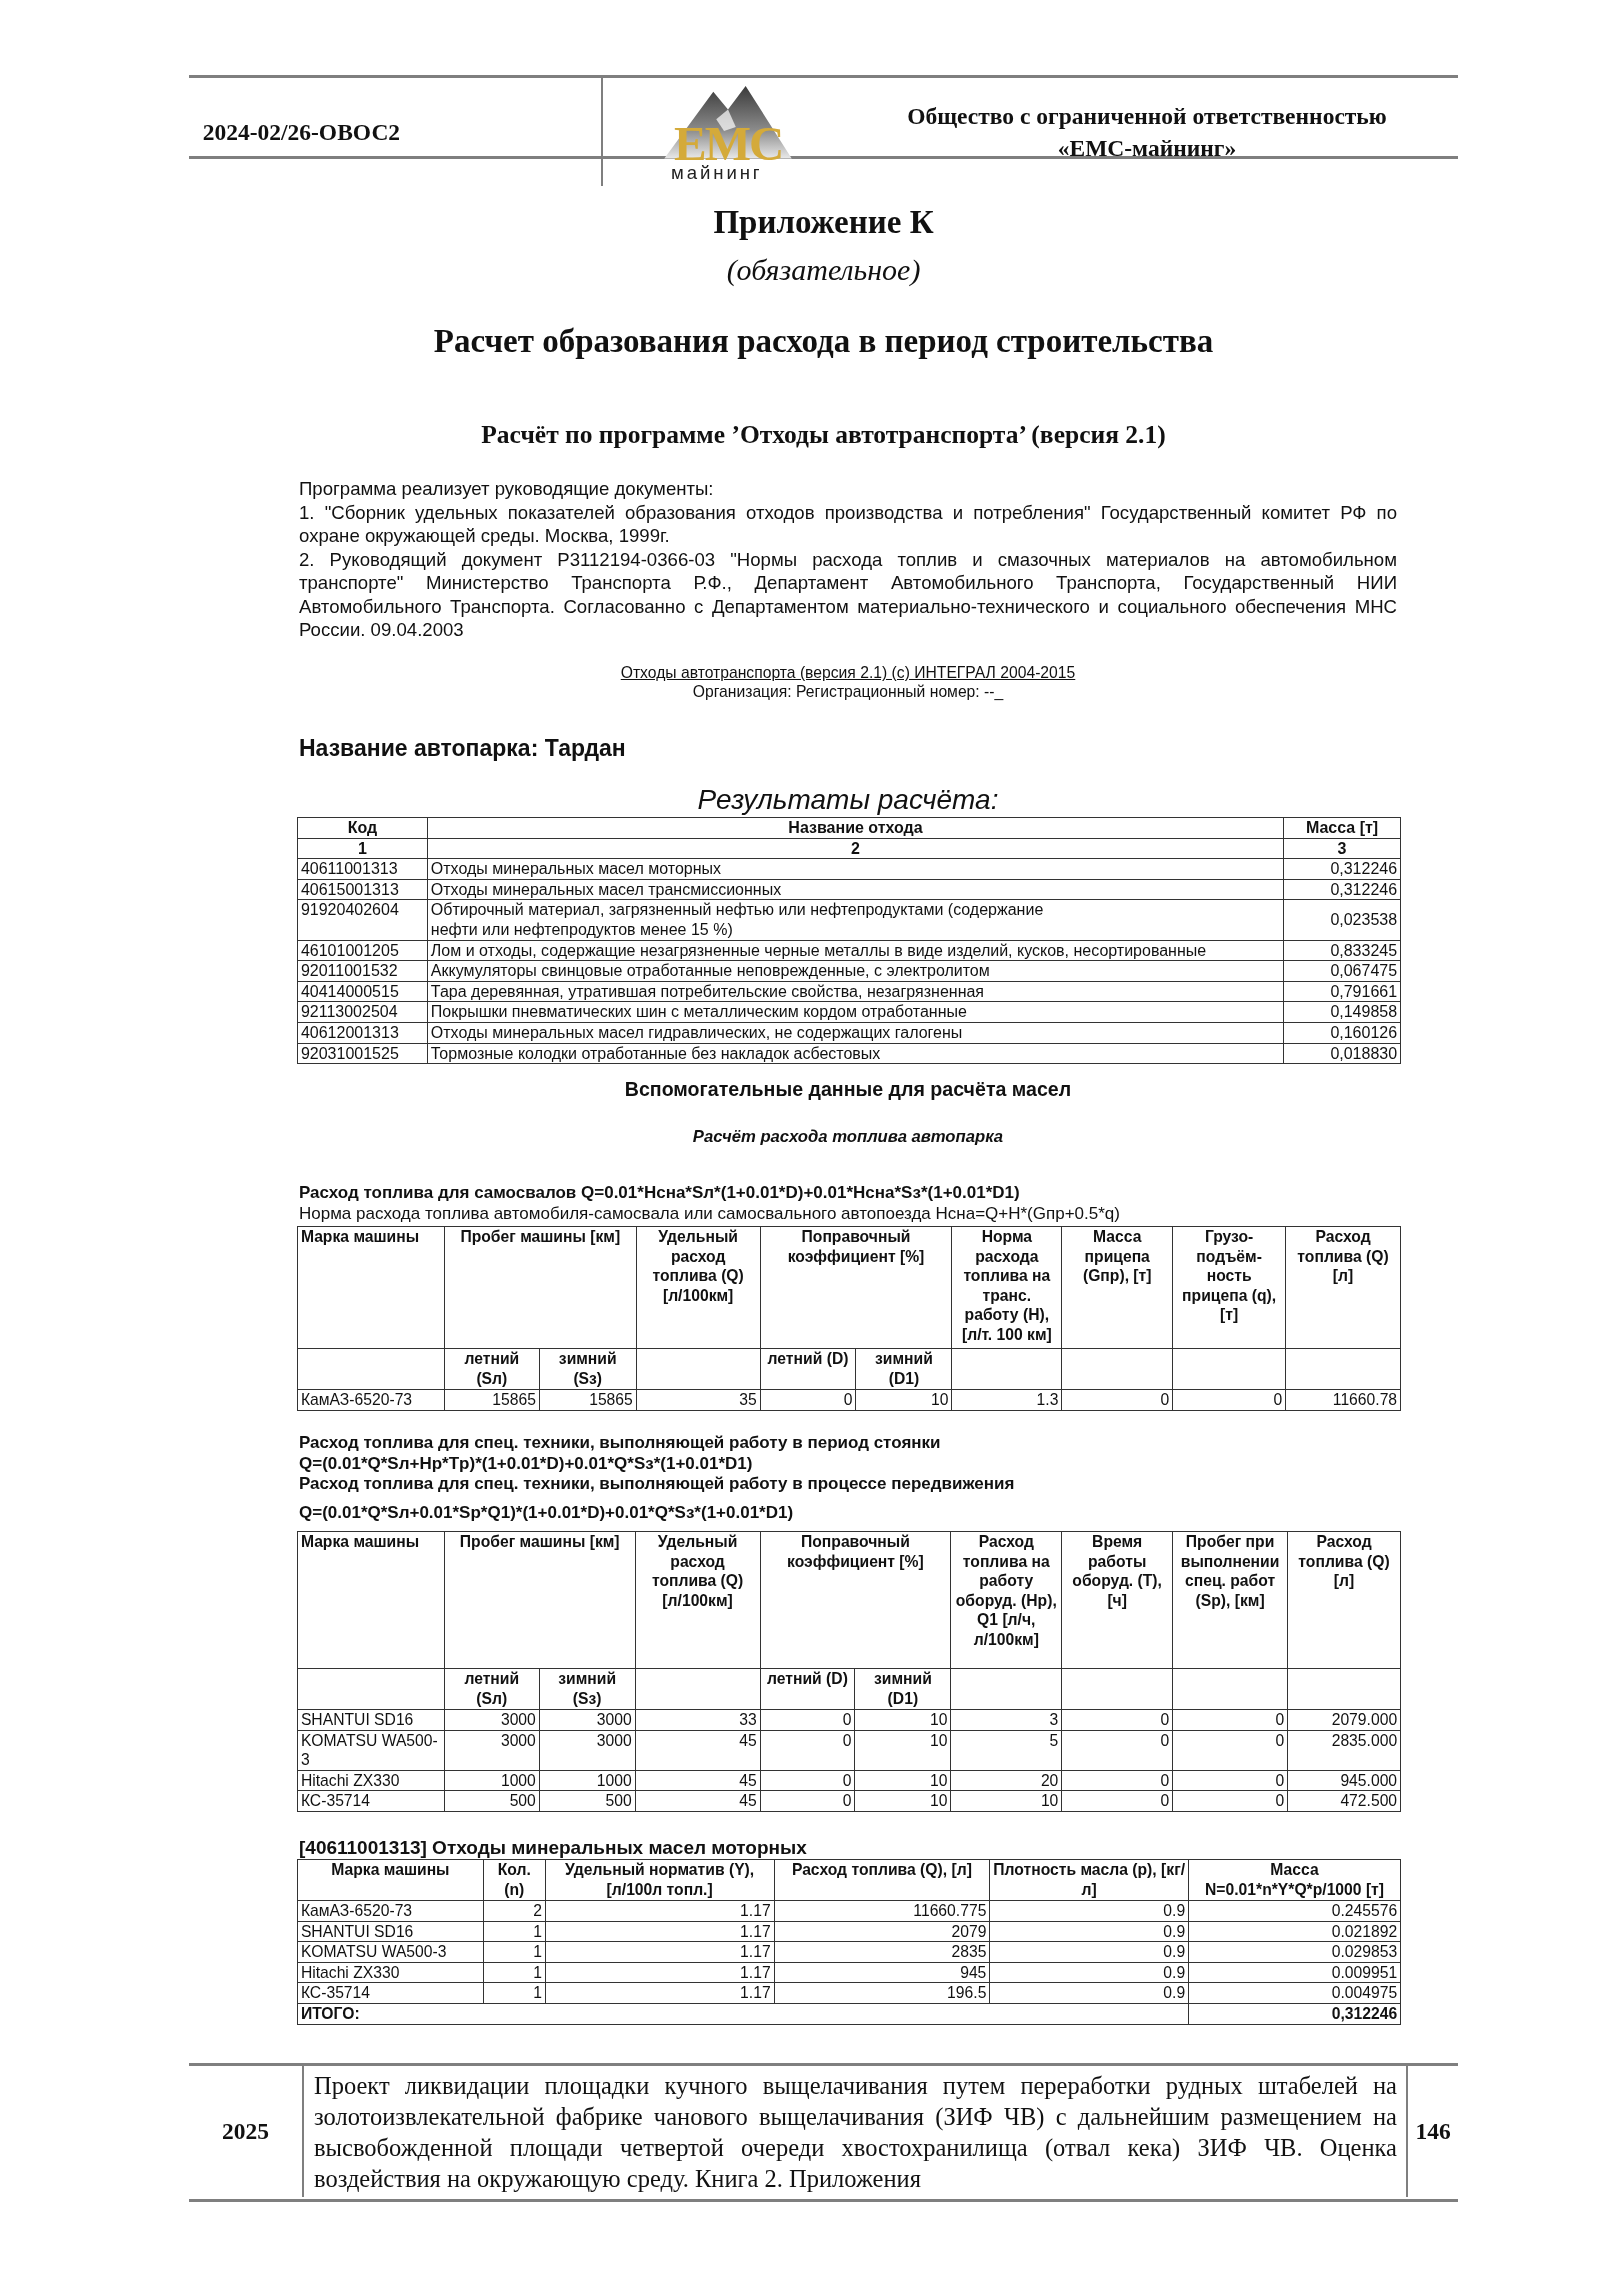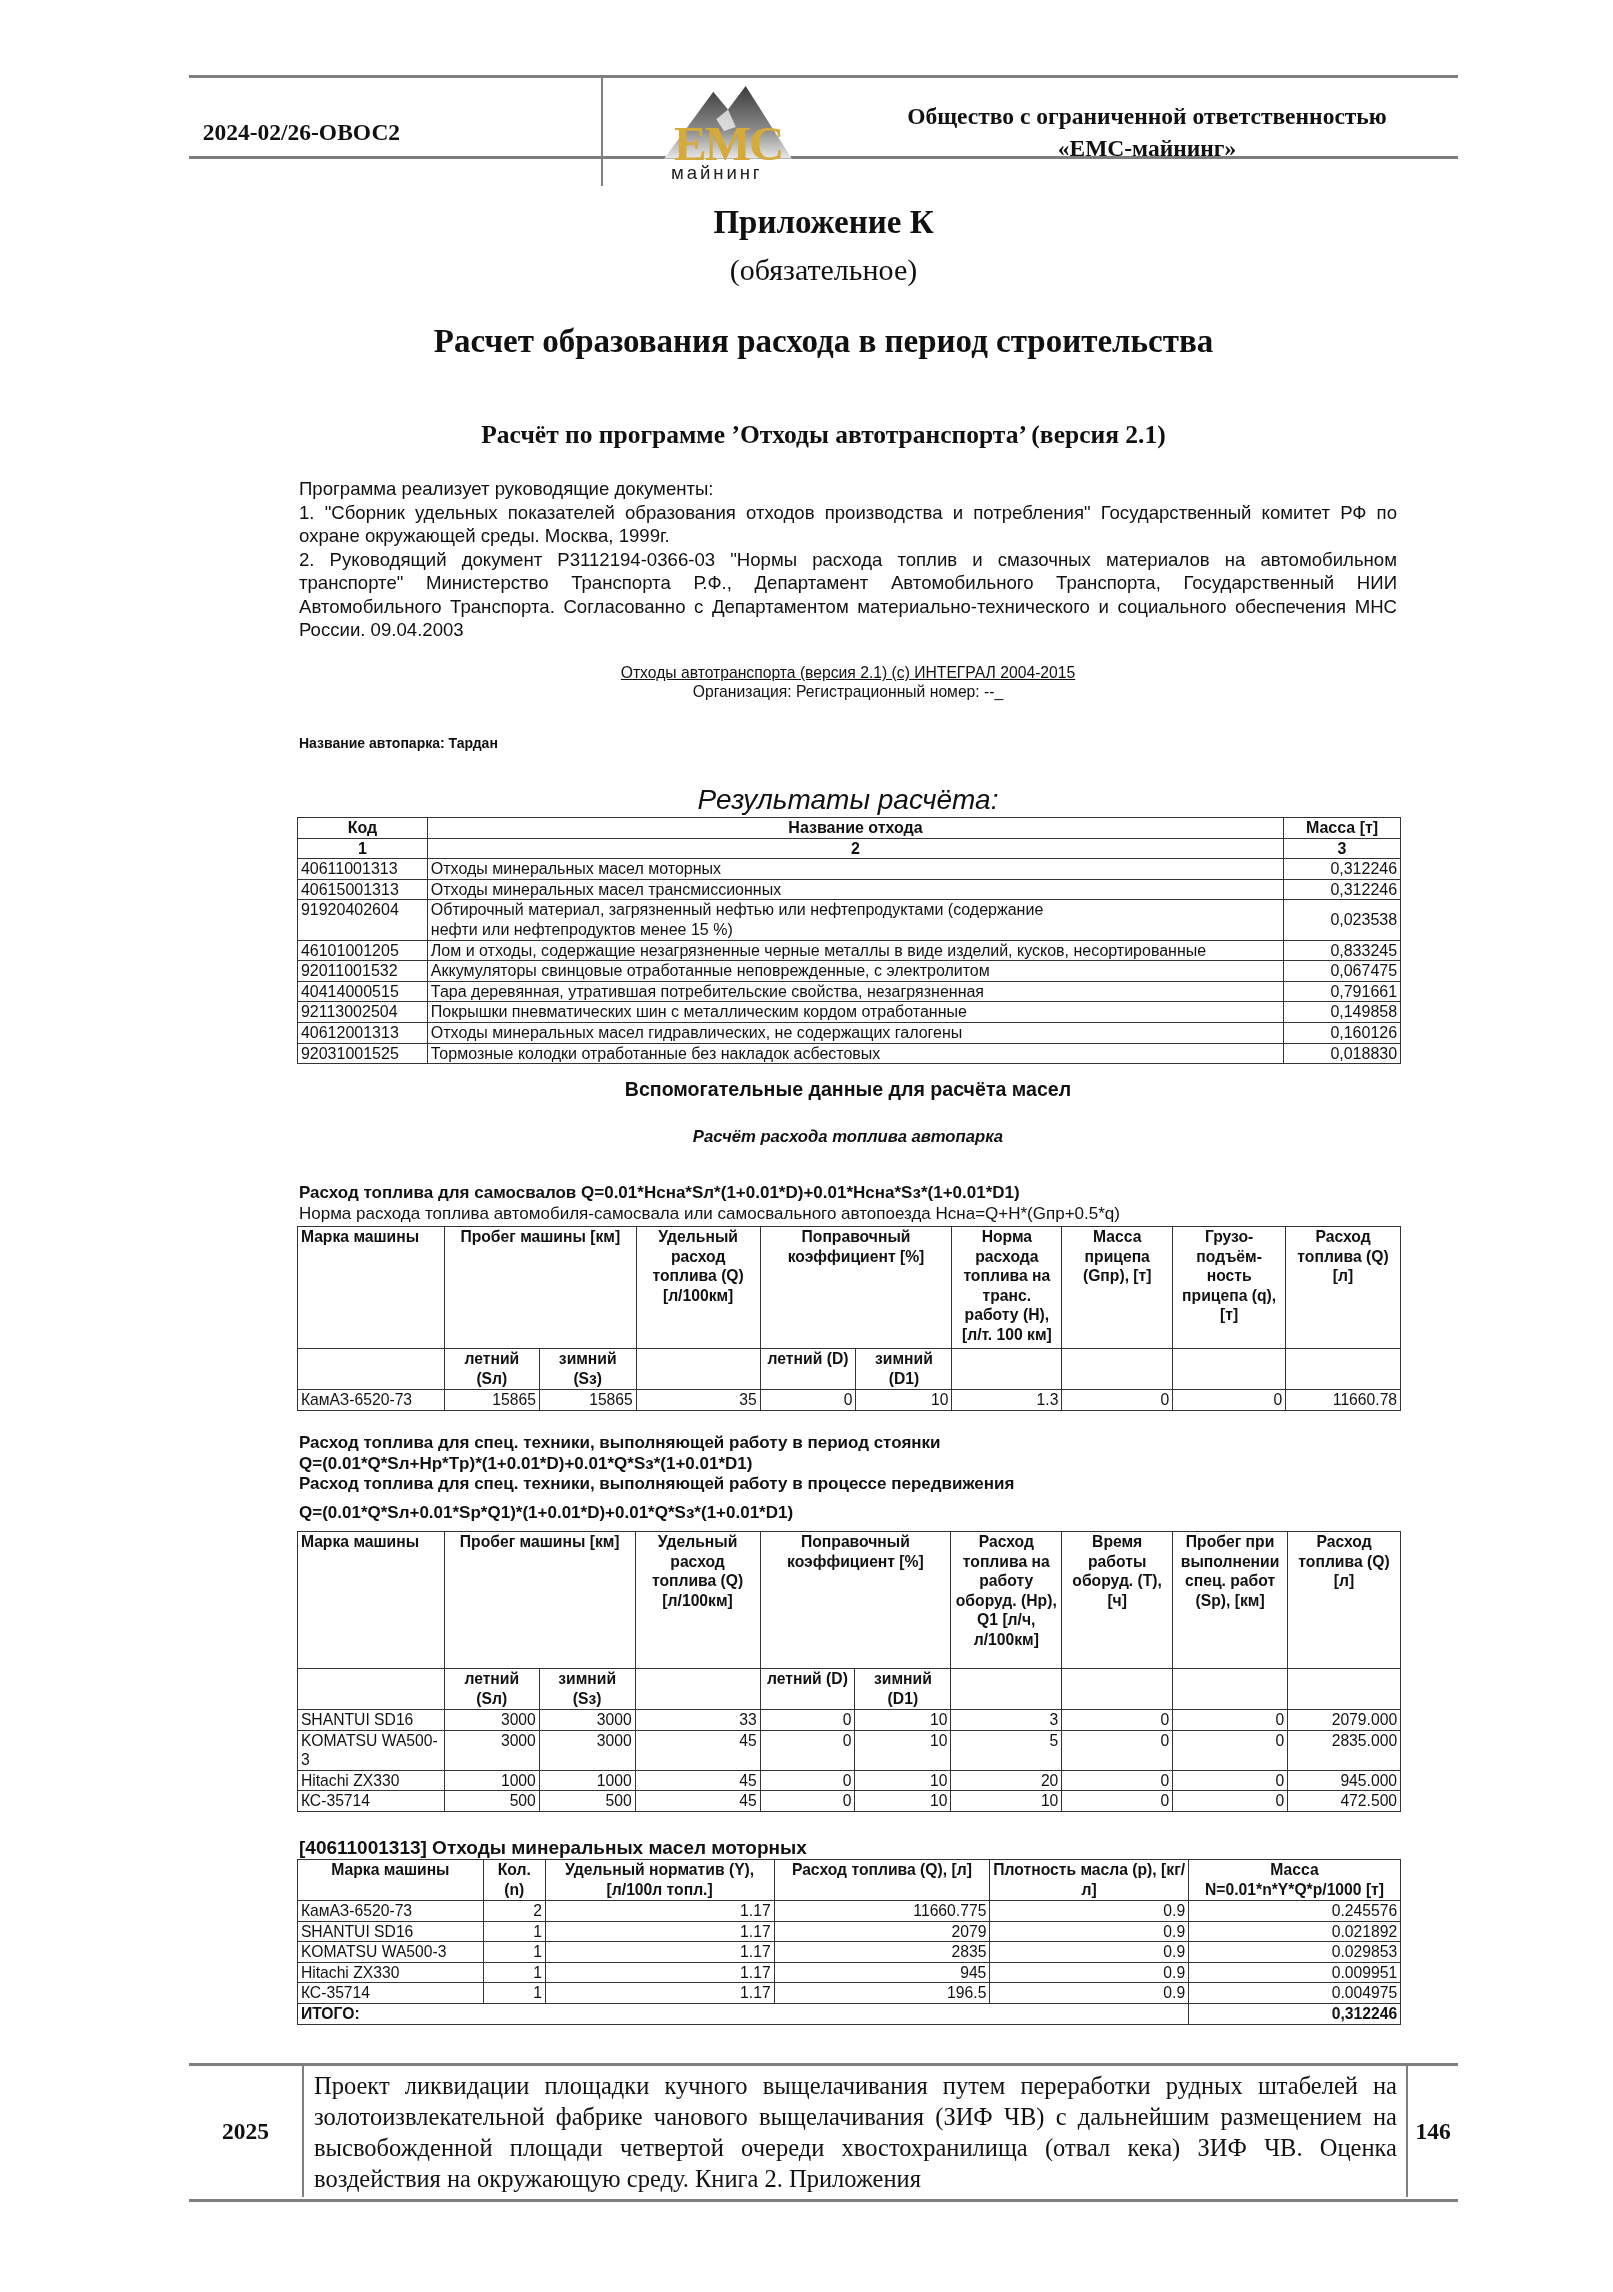--- a/index.html
+++ b/index.html
@@ -14,28 +14,28 @@
                display: flex; align-items: center; padding-left: 13.7px; box-sizing: border-box;
                font-weight: bold; font-size: 23.5px; }
   .hdr .vline { position: absolute; left: 412px; top: 0; width: 2px; height: 108px; background: #7f7f7f; }
   .hdr .logo { position: absolute; left: 441px; top: 2px; width: 196px; height: 104px; }
   .hdr .org { position: absolute; left: 647px; top: 0; width: 622px; height: 108px;
               display: flex; flex-direction: column; justify-content: center; align-items: center;
               font-weight: bold; font-size: 23.5px; line-height: 32px; text-align: center; }
 
   .center { position: absolute; left: 189px; width: 1269px; text-align: center; }
   .t-app { top: 204px; font-weight: bold; font-size: 33px; }
-  .t-oblig { top: 253px; font-size: 30px; }
+  .t-oblig { top: 253px; font-style: italic; font-size: 30px; }
   .t-main { top: 323px; font-weight: bold; font-size: 33px; }
   .t-prog { top: 420px; font-weight: bold; font-size: 25.5px; }
 
   .intro { position: absolute; left: 299px; top: 477px; width: 1098px; font-size: 18.6px; line-height: 23.5px; text-align: justify; }
   .intro p { margin: 0; }
   .credits { position: absolute; left: 299px; width: 1098px; text-align: center; font-size: 15.7px; line-height: 19.6px; }
-  .fleet { position: absolute; left: 299px; top: 735px; font-weight: bold; font-size: 14px; }
+  .fleet { position: absolute; left: 299px; top: 735px; font-weight: bold; font-size: 23px; }
 
   .results-title { position: absolute; left: 299px; top: 784px; width: 1098px; text-align: center;
                    font-style: italic; font-size: 28px; }
 
   table.grid { border-collapse: collapse; position: absolute; font-family: "Liberation Sans", "DejaVu Sans", sans-serif; }
   table.grid td, table.grid th { border: 1.5px solid #333; padding: 0 2.9px; vertical-align: top; }
   .num { text-align: right; }
   .bold { font-weight: bold; }
 
   #res-table { left: 297px; top: 817px; width: 1104px; font-size: 16px; line-height: 19.6px; }

